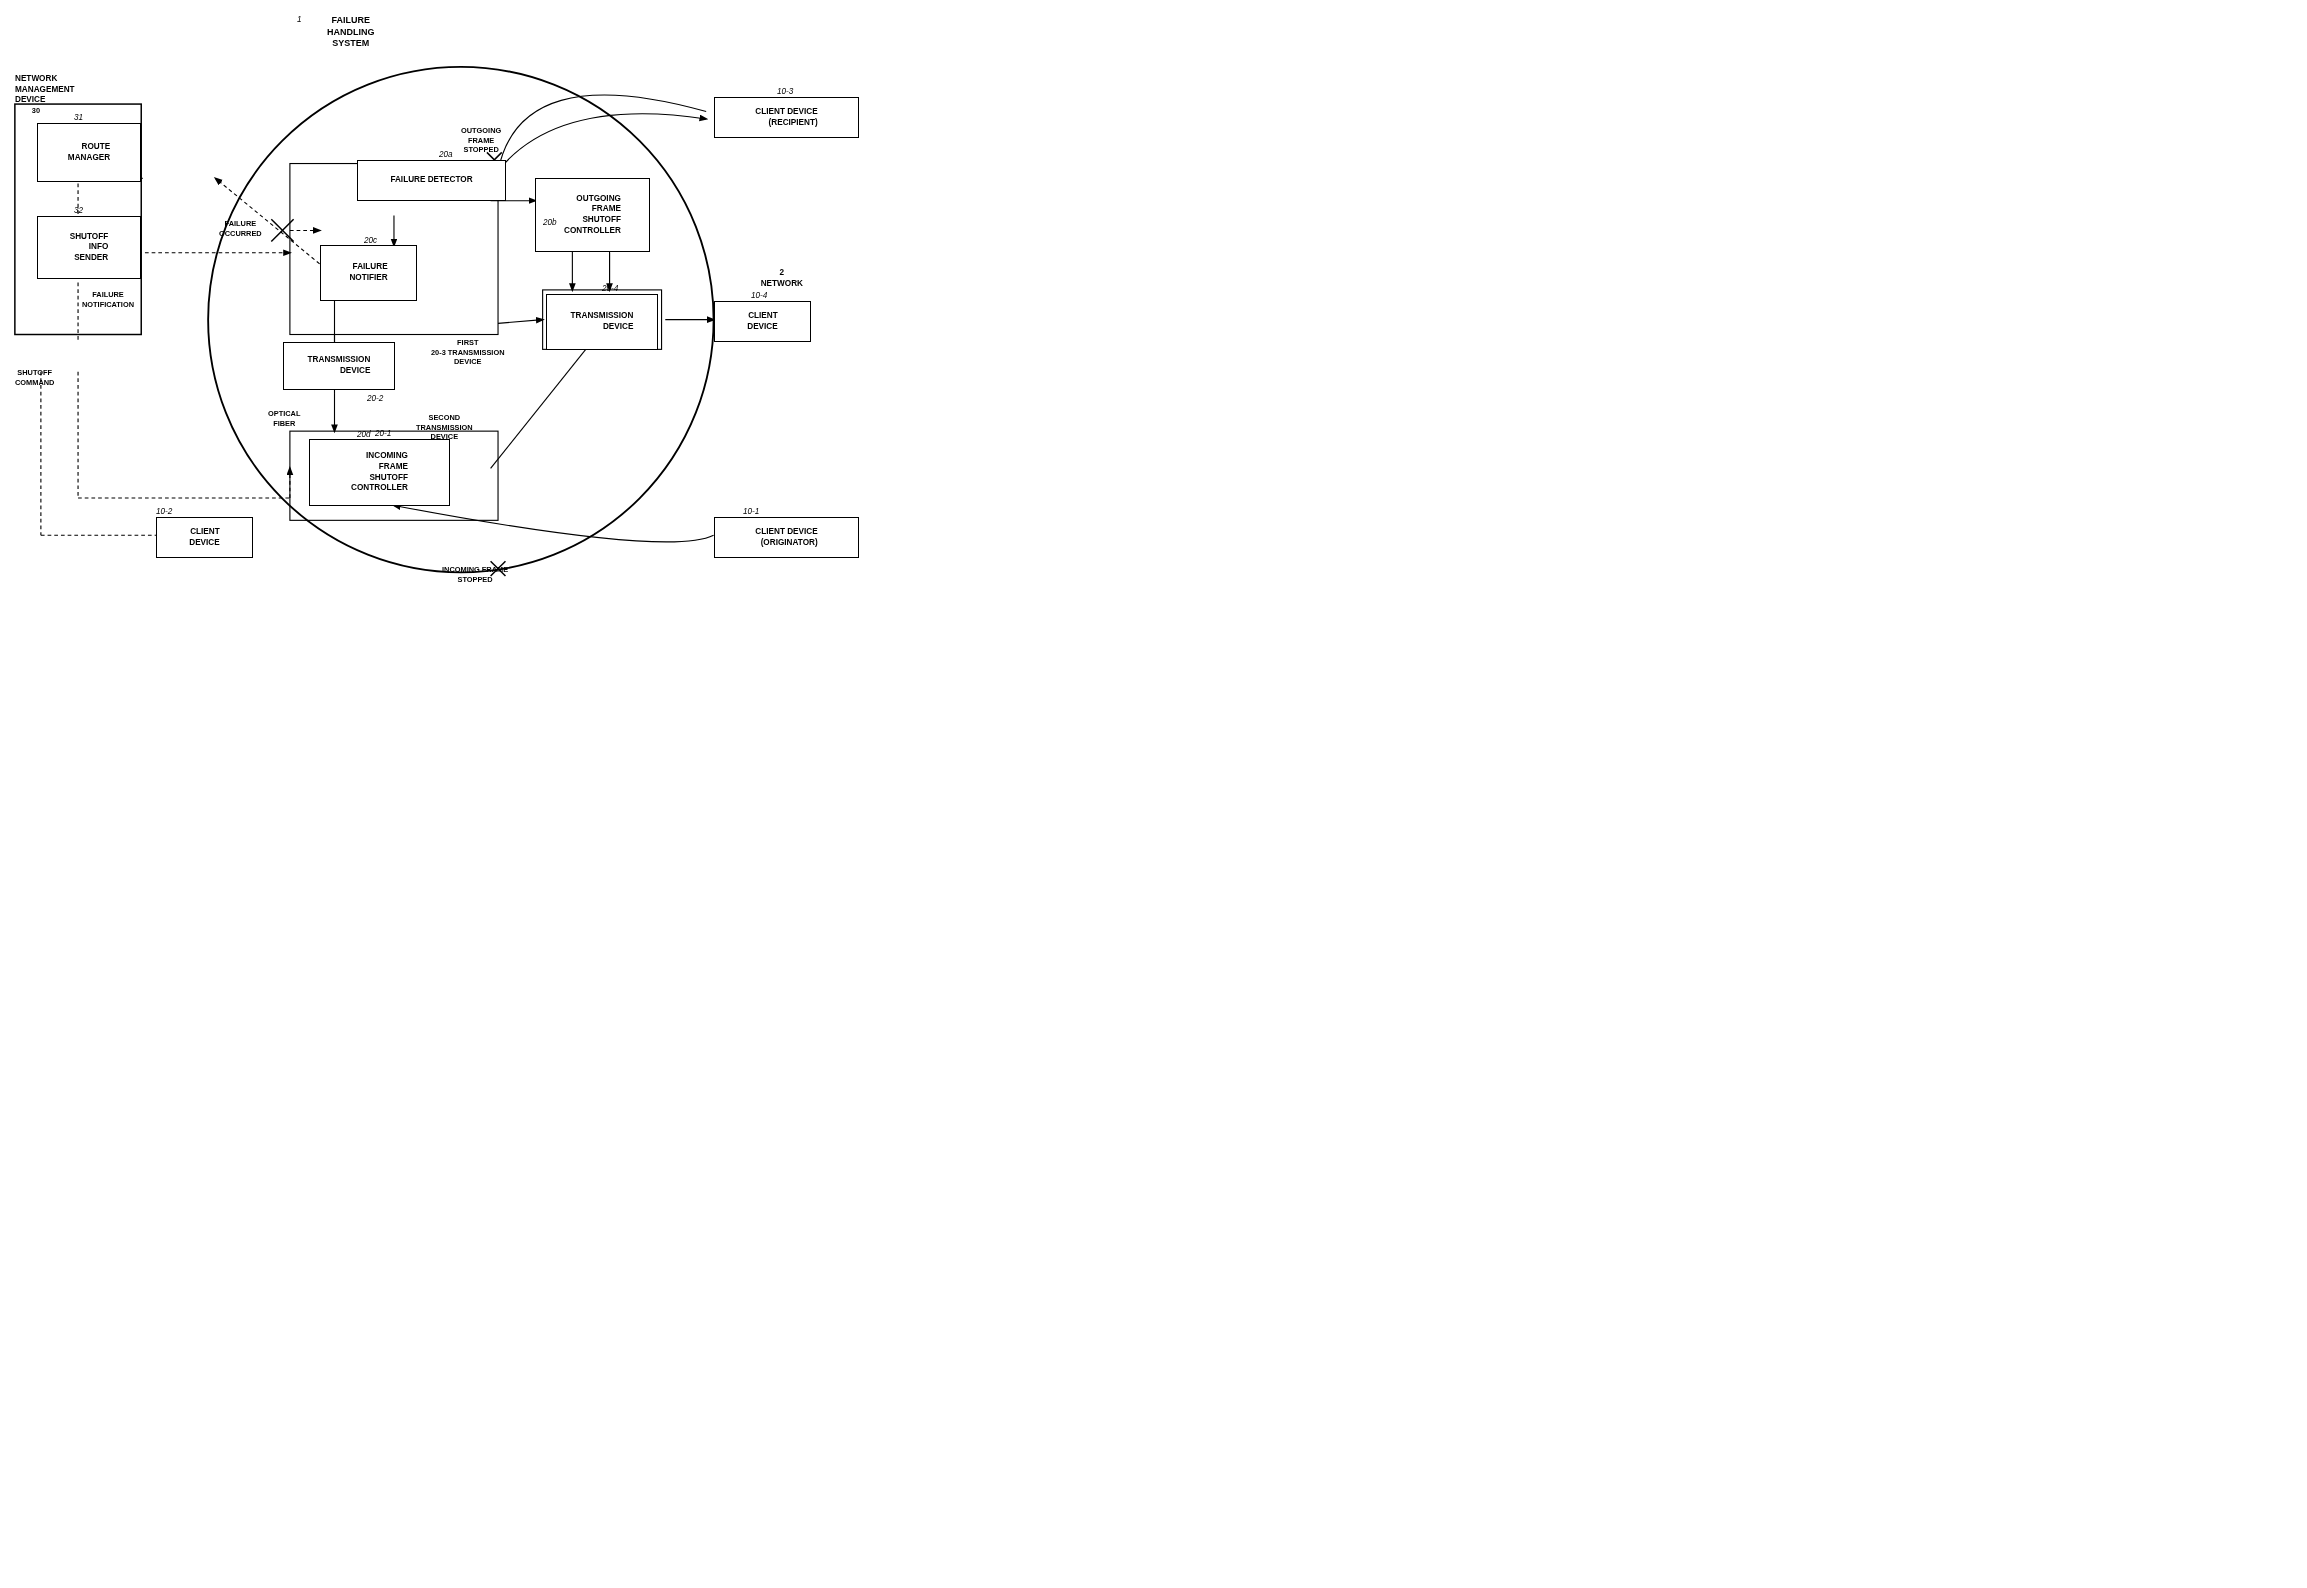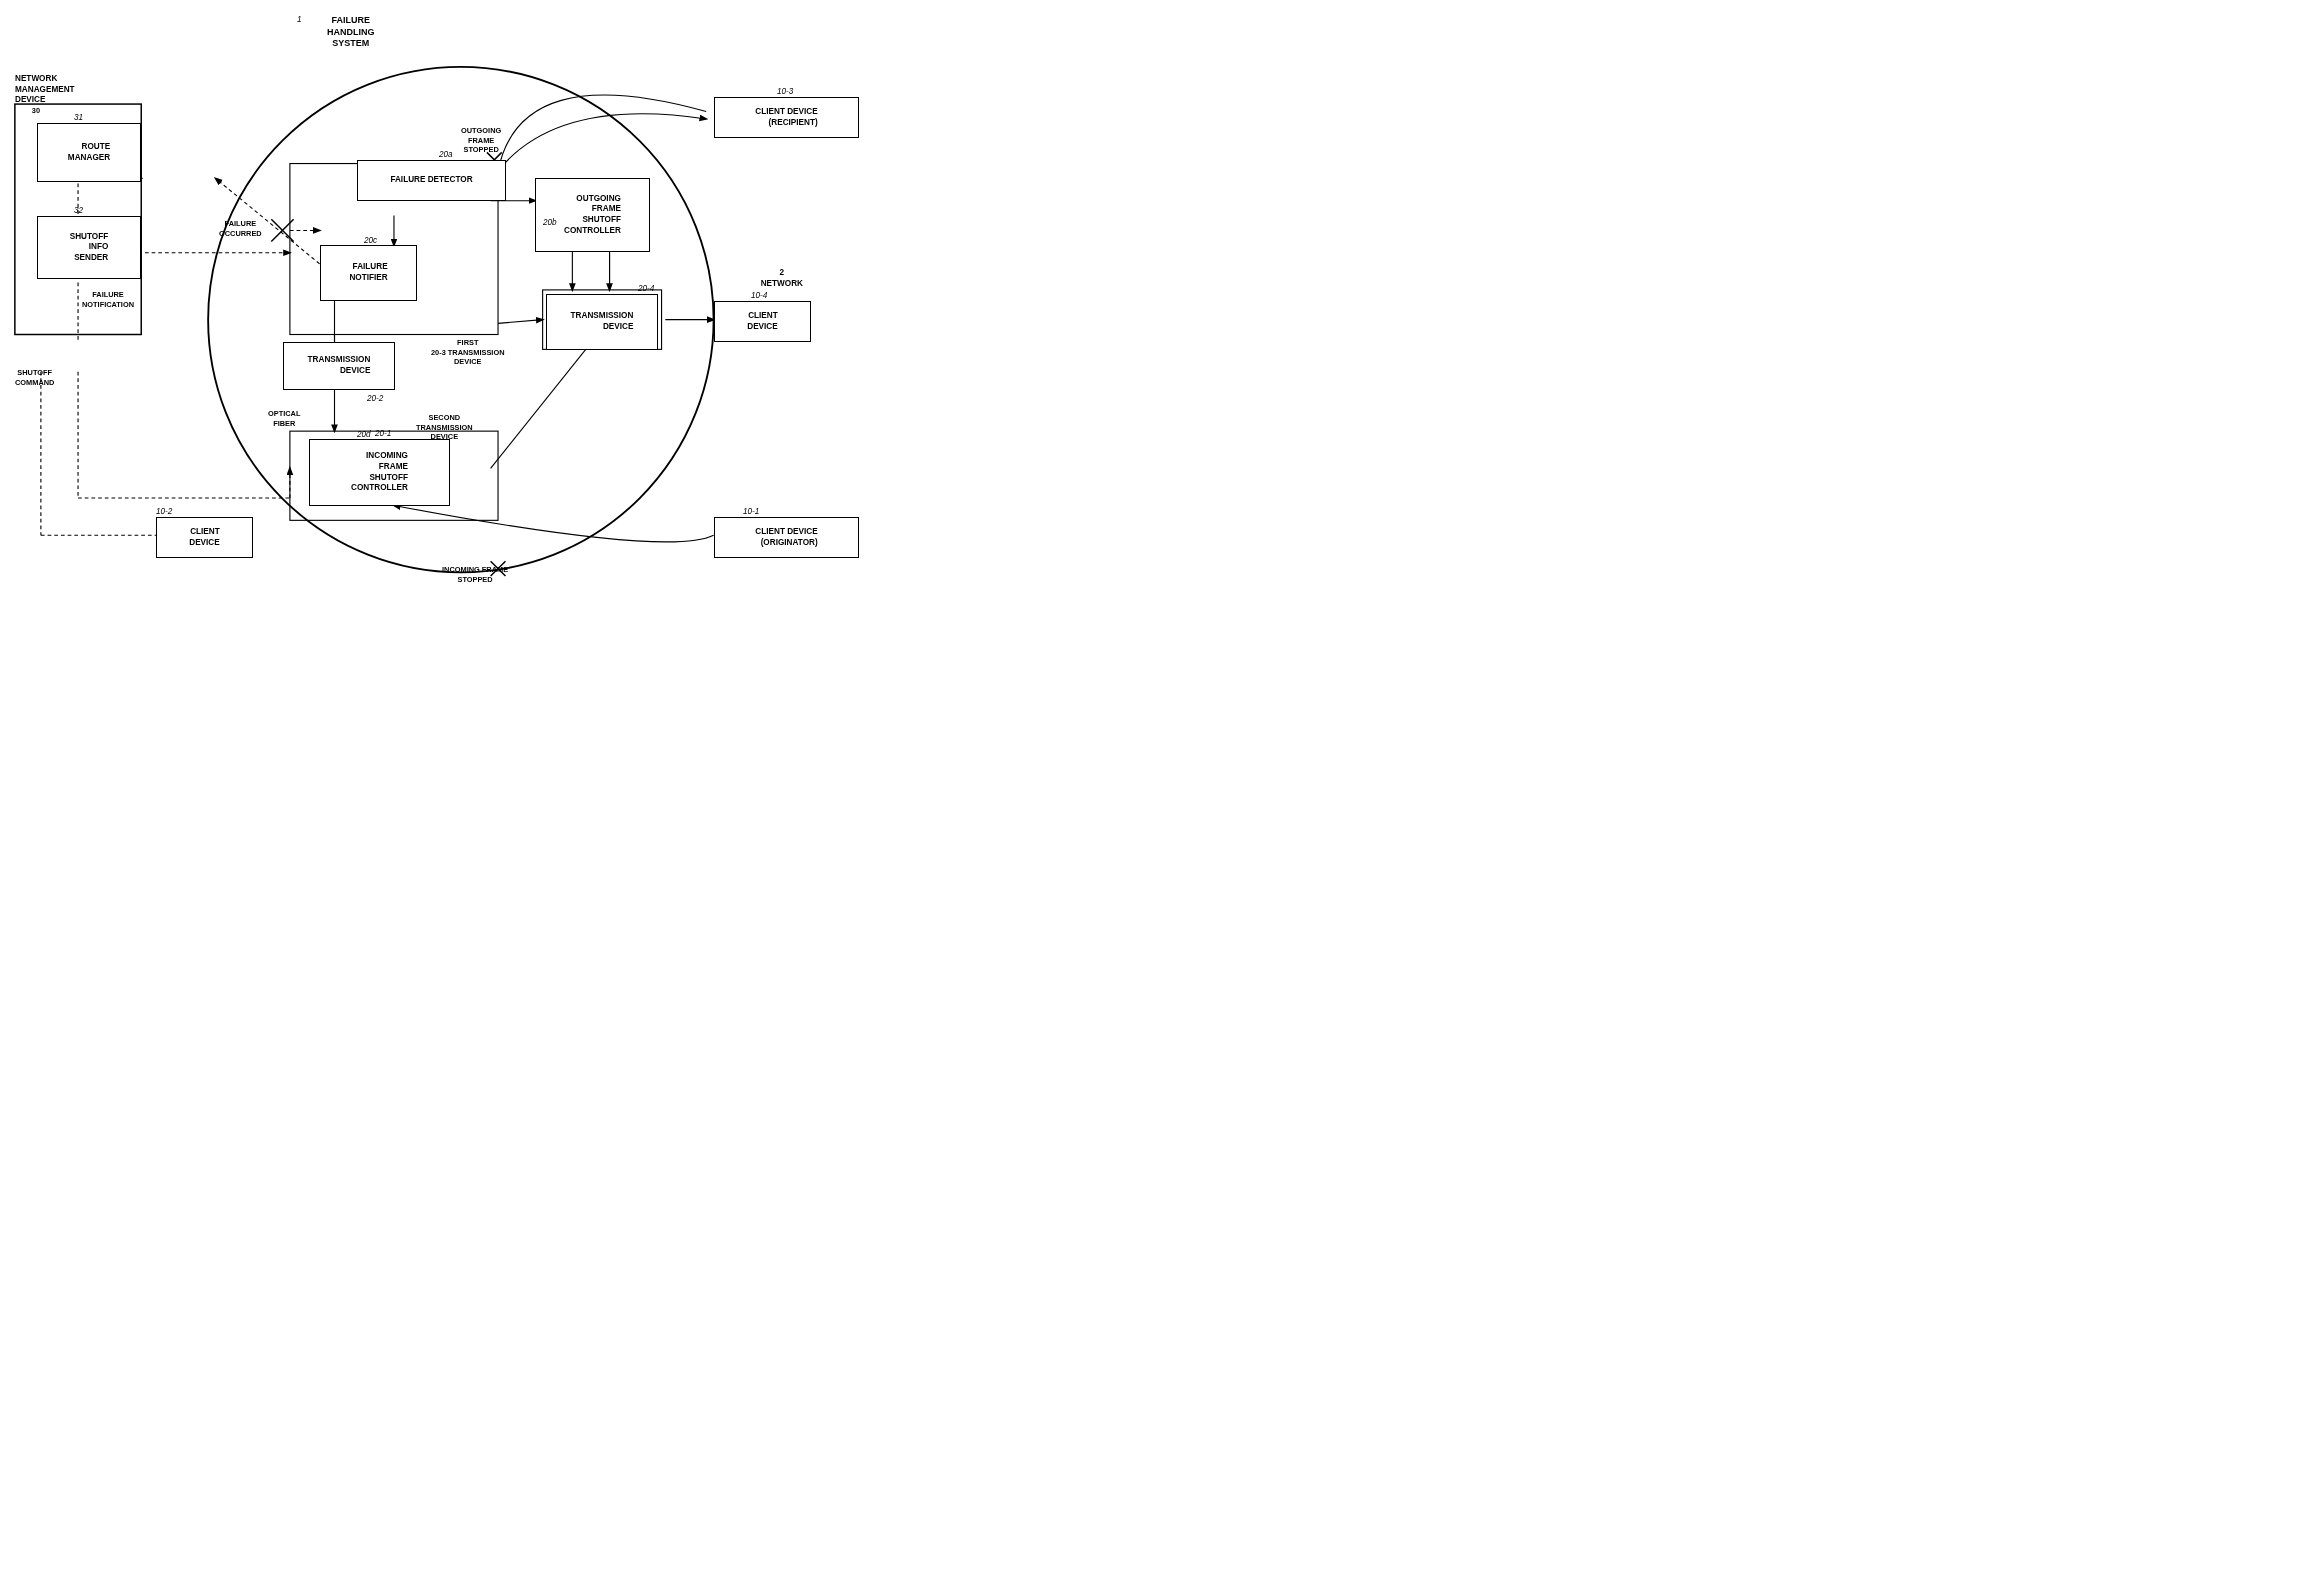--- a/index.html
+++ b/index.html
@@ -170,21 +170,21 @@
   <div class="label" style="left:431px; top:338px; font-size:7.4px;">FIRST<br>20-3 TRANSMISSION<br>DEVICE</div>
 
   <div class="box" style="left:283px; top:342px; width:112px; height:48px;">
     <span>TRANSMISSION<br>DEVICE</span>
   </div>
   <div class="ref-num" style="left:327px; top:394px;margin-left:40px;">20-2</div>
 
   <div class="box" style="left:546px; top:294px; width:112px; height:56px;">
     <span>TRANSMISSION<br>DEVICE</span>
   </div>
-  <div class="ref-num" style="left:602px; top:284px;margin-left:36px;">20-4</div>
+  <div class="ref-num" style="left:602px; top:284px;">20-4</div>
 
   <div class="label" style="left:416px; top:413px; font-size:7.4px;">SECOND<br>TRANSMISSION<br>DEVICE</div>
   <div class="ref-num" style="left:375px; top:429px;">20-1</div>
 
   <div class="box" style="left:309px; top:439px; width:141px; height:67px;">
     <span>INCOMING<br>FRAME<br>SHUTOFF<br>CONTROLLER</span>
   </div>
   <div class="ref-num" style="left:357px; top:430px;">20d</div>
 
   <div class="box" style="left:714px; top:517px; width:145px; height:41px;">

